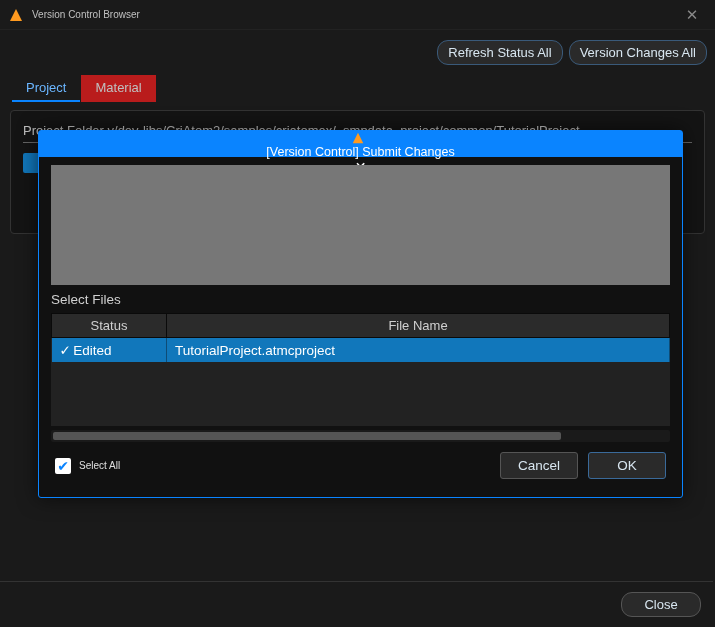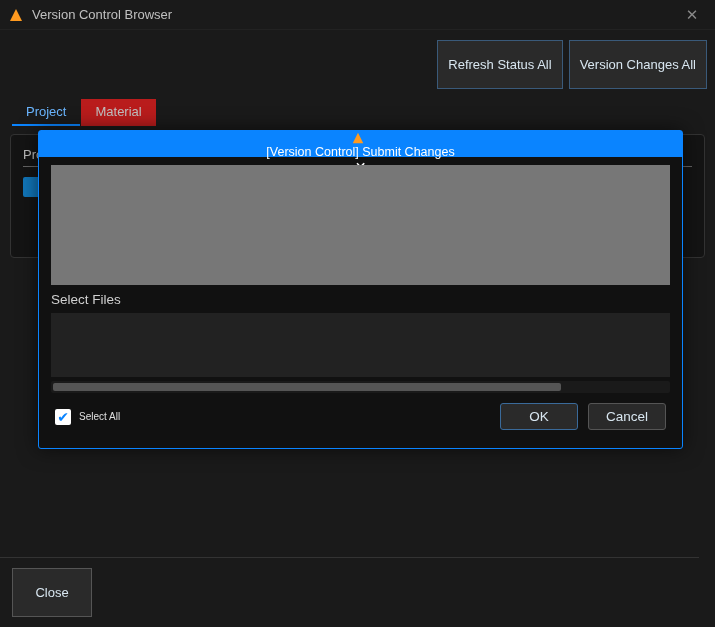--- a/index.html
+++ b/index.html
@@ -18,35 +18,35 @@
     height: 30px;
     display: flex;
     align-items: center;
     padding: 0 8px;
     background: #1a1a1a;
     border-bottom: 1px solid #222;
   }
   .main-titlebar .app-icon {
     width: 16px; height: 16px; margin-right: 8px;
   }
-  .main-title { flex: 1; color: #c0c0c0; font-size: 13px; }
+  .main-title { flex: 1; color: #c0c0c0; font-size: 10px; }
   .main-close { width: 30px; text-align: center; color: #888; font-size: 15px; cursor: pointer; }
 
   .toolbar-row {
     display: flex;
     justify-content: flex-end;
     gap: 6px;
     padding: 10px 8px;
   }
   .tool-btn {
     background: #2a2a2a;
     border: 1px solid #3a5a7a;
     color: #d8e6f0;
-    padding: 16px 10px;
-    border-radius: 0;
+    padding: 4px 10px;
+    border-radius: 11px;
     font-size: 13px;
     cursor: pointer;
   }
 
   .tabs {
     display: flex;
     padding: 0 12px;
     gap: 1px;
   }
   .tab {
@@ -73,22 +73,22 @@
   .hl-row {
     margin-top: 10px;
     height: 20px;
     background: #1177bb;
     border-radius: 2px;
     max-width: 650px;
   }
 
   .footer {
     position: absolute;
-    bottom: 0; left: 0; right: 16px;
-    display: flex; 
+    bottom: 0; left: 0; right: 2px;
+    display: flex; justify-content: flex-end;
     padding: 10px 12px;
     border-top: 1px solid #333;
     background: #1a1a1a;
   }
   .footer .tool-btn { min-width: 80px; text-align: center; border-color: #555; }
 
   
   .modal {
     position: absolute;
     left: 38px;
@@ -242,28 +242,45 @@
     </span>
     <span class="modal-title">[Version Control] Submit Changes</span>
     <span class="modal-close">✕</span>
   </div>
   <div class="modal-body">
 
     <textarea class="comment-box" value="" style=""></textarea>
 
     <div class="section-label" style="">Select Files</div>
 
+    <table class="file-table">
+      <thead>
+        <tr>
+          <th class="status-col">Status</th>
+          <th>File Name</th>
+        </tr>
+      </thead>
+      <tbody>
+        <tr class="selected">
+          <td>
+            <span style="display:inline-block;width:10px;">✓</span>
+            <span>Edited</span>
+          </td>
+          <td>TutorialProject.atmcproject</td>
+        </tr>
+      </tbody>
+    </table>
     <div class="file-body-wrap"></div>
 
     <div class="scroll-track">
       <div class="scroll-thumb"></div>
     </div>
 
     <div class="modal-footer">
       <span class="checkbox">✔</span>
       <span class="modal-footer-label">Select All</span>
       <span class="modal-footer-spacer"></span>
+      <div class="dlg-btn">Cancel</div>
       <div class="dlg-btn primary">OK</div>
-      <div class="dlg-btn">Cancel</div>
     </div>
 
   </div>
 </div>
 
 </body></html>

